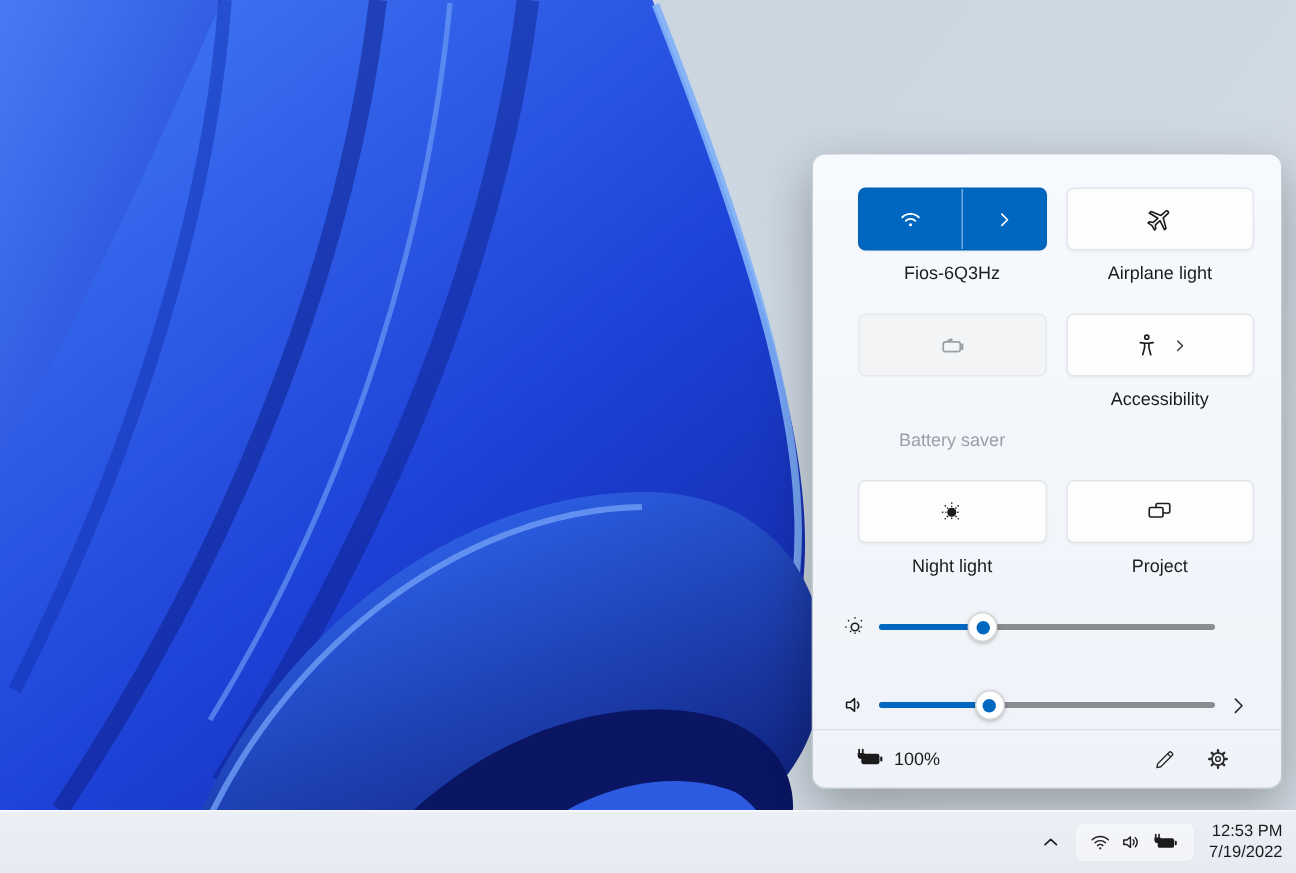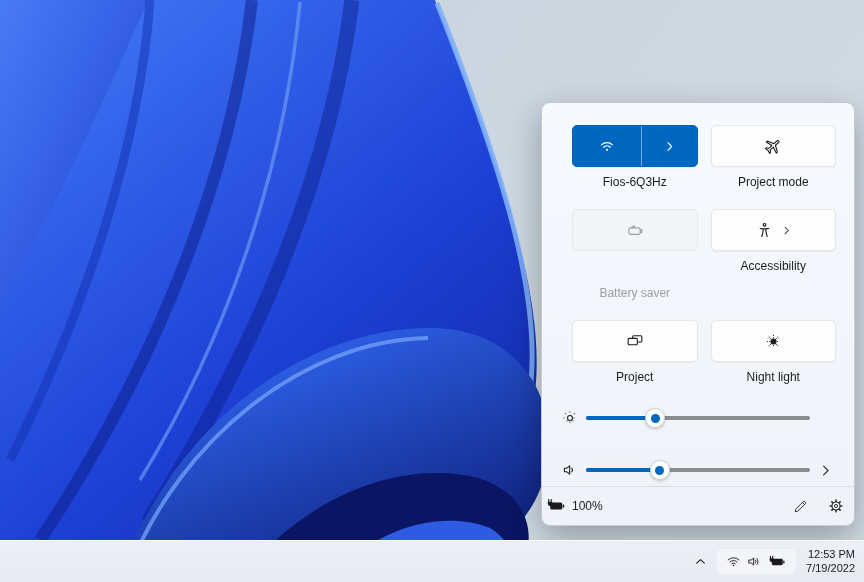--- a/index.html
+++ b/index.html
@@ -40,21 +40,21 @@
   .slider-track{position:absolute;left:0;right:0;top:7px;height:4px;border-radius:2px;background:#8a8d90;}
   .slider-fill{position:absolute;left:0;top:7px;height:4px;border-radius:2px;background:#0067c0;}
   .slider-thumb{position:absolute;top:9px;width:18px;height:18px;border-radius:50%;
     background:#fff;border:1px solid #d6d6d6;box-shadow:0 1px 3px rgba(0,0,0,.25);
     transform:translate(-50%,-50%);display:flex;align-items:center;justify-content:center;}
   .slider-thumb::after{content:"";width:9px;height:9px;border-radius:50%;background:#0067c0;}
   .slider-end{width:26px;flex:0 0 26px;display:flex;justify-content:flex-end;color:#1b1b1b;}
 
   
   .panel-footer{position:absolute;left:0;right:0;bottom:0;height:39px;
-    border-top:1px solid rgba(0,0,0,.09);display:flex;align-items:center;padding:0 4px;
+    border-top:1px solid rgba(0,0,0,.09);display:flex;align-items:center;padding:0 28px;
     box-sizing:border-box;border-radius:0 0 9px 9px;}
   .battery-status{display:flex;align-items:center;gap:5px;color:#1b1b1b;font-size:12px;}
   .footer-spacer{flex:1;}
   .icon-btn{width:28px;height:26px;display:flex;align-items:center;justify-content:center;
     border-radius:4px;color:#2b2b2b;cursor:pointer;}
   .icon-btn + .icon-btn{margin-left:8px;}
 
   
   .taskbar{position:absolute;left:0;right:0;bottom:0;height:41px;
     background:linear-gradient(180deg,#eceff6 0%,#e6eaf2 100%);
@@ -143,21 +143,21 @@
 
 
         <div class="tile">
           <div class="qbtn">
             <span>
               <svg width="20" height="20" viewBox="0 0 24 24" stroke="currentColor" fill="none" stroke-width="1.3" stroke-linejoin="round">
                 <path transform="rotate(48 12 12)" d="M10.7,3.6 C11.1,2.7 12.9,2.7 13.3,3.6 L13.3,9.2 L21,13.1 L21,14.8 L13.3,12.6 L13.3,17.6 L15.8,19.5 L15.8,20.9 L12,20 L8.2,20.9 L8.2,19.5 L10.7,17.6 L10.7,12.6 L3,14.8 L3,13.1 L10.7,9.2 Z"></path>
               </svg>
             </span>
           </div>
-          <div class="tile-label">Project mode</div>
+          <div class="tile-label">Airplane light</div>
         </div>
       </div>
 
       <div class="tile-row">
         <div class="tile">
           <div class="qbtn disabled">
             <span>
               <svg width="21" height="21" viewBox="0 0 24 24" stroke="currentColor" fill="none" stroke-width="1.3">
                 <rect x="5.5" y="9" width="13" height="7.5" rx="1.8"></rect>
                 <path d="M19.2,11 h1 v3.5 h-1" fill="currentColor"></path>
@@ -181,44 +181,44 @@
               <svg width="11" height="11" viewBox="0 0 24 24" stroke="currentColor" fill="none" stroke-width="2.2" stroke-linecap="round" stroke-linejoin="round">
                   <polyline points="9,5 16,12 9,19"></polyline>
                 </svg>
             </span>
           </div>
           <div class="tile-label">Accessibility</div>
         </div>
       </div>
 
       <div class="tile-row">
-        <div class="tile">
-          <div class="qbtn">
-            <span>
-              <svg width="20" height="20" viewBox="0 0 24 24" stroke="currentColor" fill="none" stroke-width="1.3">
-                <rect x="9.2" y="5.6" width="11" height="7.6" rx="1.2"></rect>
-                <rect x="3.8" y="8.8" width="11" height="7.6" rx="1.2" fill="#fdfdfe"></rect>
-              </svg>
-            </span>
-          </div>
-          <div class="tile-label">Project</div>
-        </div>
-
         <div class="tile">
           <div class="qbtn">
             <span>
               <svg width="19" height="19" viewBox="0 0 24 24" stroke="currentColor" fill="none" stroke-width="1.3" stroke-linecap="round">
                 <circle cx="12" cy="12" r="3.2" fill="currentColor"></circle>
                 <g stroke-dasharray="0.2,2.6">
                   <path d="M12,4.2 V7 M12,17 V19.8 M4.2,12 H7 M17,12 H19.8 M6.5,6.5 L8.5,8.5 M15.5,15.5 L17.5,17.5 M17.5,6.5 L15.5,8.5 M8.5,15.5 L6.5,17.5"></path>
                 </g>
               </svg>
             </span>
           </div>
           <div class="tile-label">Night light</div>
+        </div>
+
+        <div class="tile">
+          <div class="qbtn">
+            <span>
+              <svg width="20" height="20" viewBox="0 0 24 24" stroke="currentColor" fill="none" stroke-width="1.3">
+                <rect x="9.2" y="5.6" width="11" height="7.6" rx="1.2"></rect>
+                <rect x="3.8" y="8.8" width="11" height="7.6" rx="1.2" fill="#fdfdfe"></rect>
+              </svg>
+            </span>
+          </div>
+          <div class="tile-label">Project</div>
         </div>
 
       </div>
     </div>
 
     <div class="sliders">
       <div class="slider-row first">
         <span class="slider-icon">
           <svg width="18" height="18" viewBox="0 0 24 24" stroke="currentColor" fill="none" stroke-width="1.4" stroke-linecap="round">
             <circle cx="12" cy="12" r="3.3"></circle>

